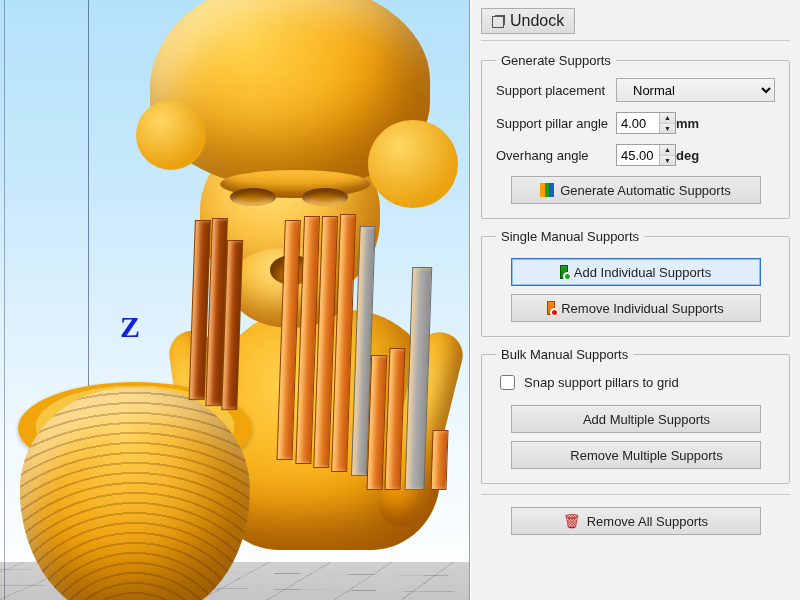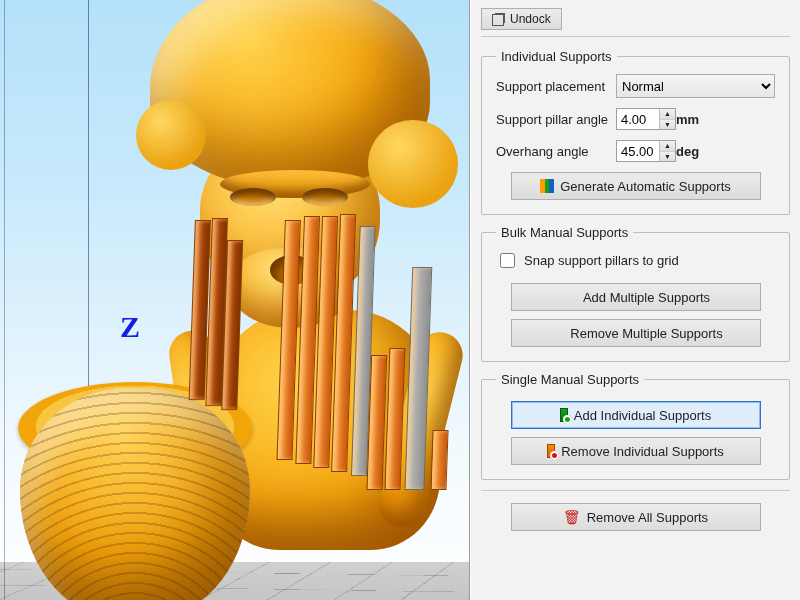--- a/index.html
+++ b/index.html
@@ -66,27 +66,27 @@
 
   
   .panel { flex: 1; height: 600px; background: #f2f2f2; border-left: 1px solid #fff; padding: 8px 10px 10px 10px; overflow: hidden; }
   .panel-head { display: flex; align-items: center; justify-content: space-between; margin-bottom: 6px; }
   .panel-title { font-size: 20px; font-weight: bold; }
   .btn { display: inline-flex; align-items: center; justify-content: center; gap: 6px;
          background: linear-gradient(#ececec,#dcdcdc); border: 1px solid #adadad; color: #222;
          font-size: 13px; padding: 4px 10px; cursor: pointer; user-select: none;}
   .btn.wide { width: 250px; height: 28px; margin: 0 auto; }
   .btn.selected { background: #e0eefc; border-color: #2f72c7; box-shadow: inset 0 0 0 1px #93bff0; }
-  .undock { font-size: 12px; padding: 3px 10px; }
+  .undock { font-size: 16px; padding: 3px 10px; }
 
   fieldset.group { border: 1px solid #bdbdbd; border-radius: 2px; margin: 0 0 10px 0; padding: 10px 14px 14px 14px; background: #f2f2f2; }
   fieldset.group > legend { padding: 0 5px; font-size: 13px; color: #222; }
   .row { display: flex; align-items: center; margin-bottom: 10px; font-size: 13px;}
   .row label { width: 120px; }
-  select { flex: 1; height: 24px; border:1px solid #acacac; background: linear-gradient(#f5f5f5,#e6e6e6); font-size:13px; padding-left: 1px;}
+  select { flex: 1; height: 24px; border:1px solid #acacac; background: linear-gradient(#f5f5f5,#e6e6e6); font-size:13px; padding-left: 12px;}
   .spin { display: inline-flex; align-items: stretch; border:1px solid #9f9f9f; background:#fff; height: 22px;}
   .spin input { width: 42px; border:none; outline:none; text-align:left; padding-left:4px; font-size:13px;}
   .spin .arrows { display:flex; flex-direction:column; width:16px; border-left:1px solid #bdbdbd;}
   .spin .arrows span{ flex:1; display:flex; align-items:center; justify-content:center; font-size:7px; background:linear-gradient(#f1f1f1,#dedede); cursor:pointer;}
   .spin .arrows span:first-child{ border-bottom:1px solid #cfcfcf;}
   .unit { width: 30px; font-weight: bold; }
   .btnstack { display:flex; flex-direction:column; gap:8px; align-items:center; margin-top:4px;}
   .chk { display:flex; align-items:center; gap:6px; font-size:13px; margin-bottom:12px;}
   .chk input { width:15px; height:15px; }
   .hr { height:1px; background:#c9c9c9; margin:6px 0 12px 0;}
@@ -153,21 +153,21 @@
 <div class="panel">
   <div class="panel-head">
     <div class="btn undock">
       <span class="ic ic-undock"></span>
       <span>Undock</span>
     </div>
   </div>
   <div class="hr"></div>
 
   <fieldset class="group">
-    <legend>Individual Supports</legend>
+    <legend>Generate Supports</legend>
 
     <div class="row">
       <label>Support placement</label>
       <select>
         <option>Normal</option>
       </select>
     </div>
 
     <div class="row">
       <label>Support pillar angle</label>
@@ -195,20 +195,34 @@
 
     <div class="btnstack">
       <div class="btn wide">
         <span class="ic ic-generate"></span>
         <span>Generate Automatic Supports</span>
       </div>
     </div>
   </fieldset>
 
   <fieldset class="group">
+    <legend>Single Manual Supports</legend>
+    <div class="btnstack">
+      <div class="btn wide selected">
+        <span class="ic ic-pillar ic-add"></span>
+        <span>Add Individual Supports</span>
+      </div>
+      <div class="btn wide">
+        <span class="ic ic-pillar orange ic-rem"></span>
+        <span>Remove Individual Supports</span>
+      </div>
+    </div>
+  </fieldset>
+
+  <fieldset class="group">
     <legend>Bulk Manual Supports</legend>
     <label class="chk">
       <input type="checkbox" style="">
       <span>Snap support pillars to grid</span>
     </label>
     <div class="btnstack">
       <div class="btn wide">
         <span class="ic-multi">
             <i></i>
             <i></i>
@@ -220,34 +234,20 @@
         <span class="ic-multi orange">
             <i></i>
             <i></i>
             <i></i>
           </span>
         <span>Remove Multiple Supports</span>
       </div>
     </div>
   </fieldset>
 
-  <fieldset class="group">
-    <legend>Single Manual Supports</legend>
-    <div class="btnstack">
-      <div class="btn wide selected">
-        <span class="ic ic-pillar ic-add"></span>
-        <span>Add Individual Supports</span>
-      </div>
-      <div class="btn wide">
-        <span class="ic ic-pillar orange ic-rem"></span>
-        <span>Remove Individual Supports</span>
-      </div>
-    </div>
-  </fieldset>
-
   <div class="hr"></div>
 
   <div class="btnstack">
     <div class="btn wide">
       <span class="ic-trash">🗑</span>
       <span>Remove All Supports</span>
     </div>
   </div>
 </div>
 

